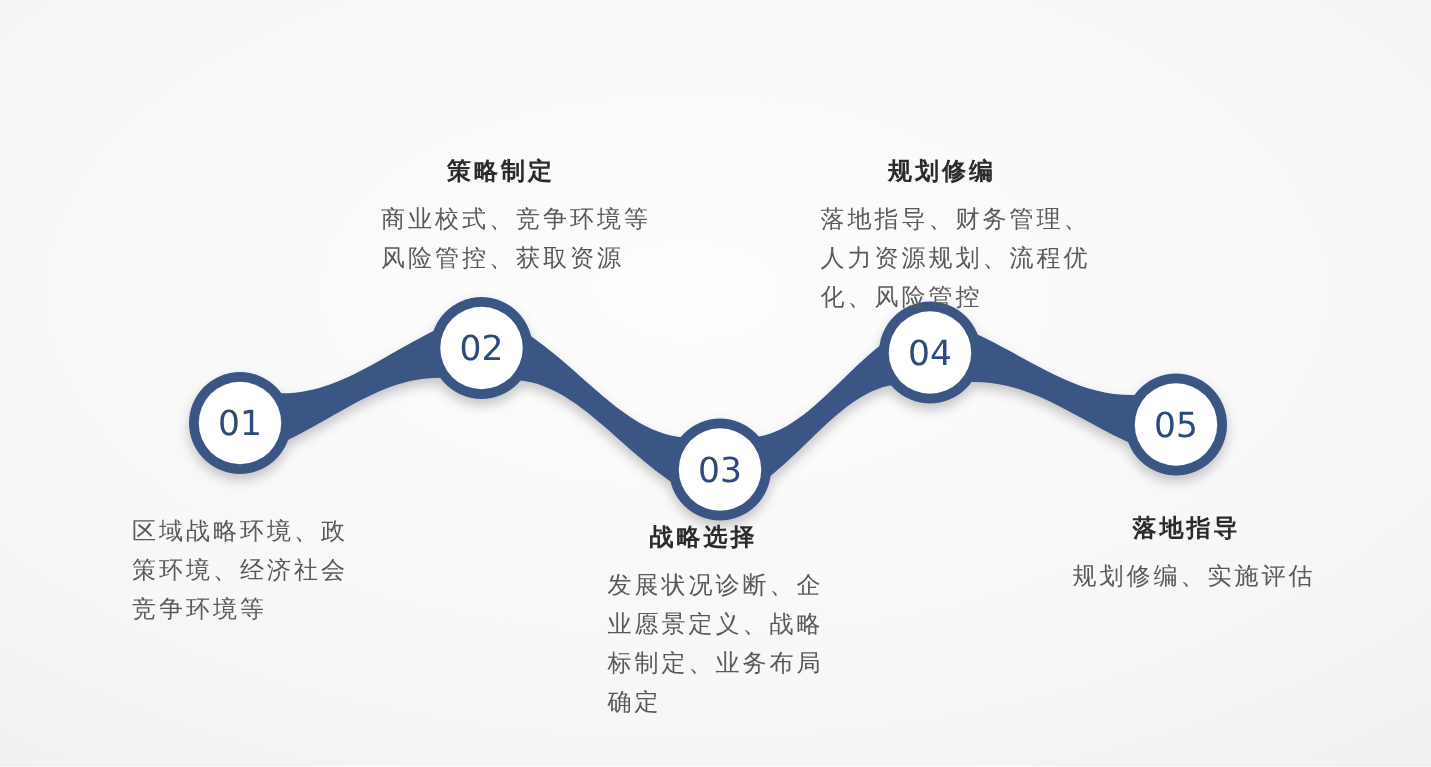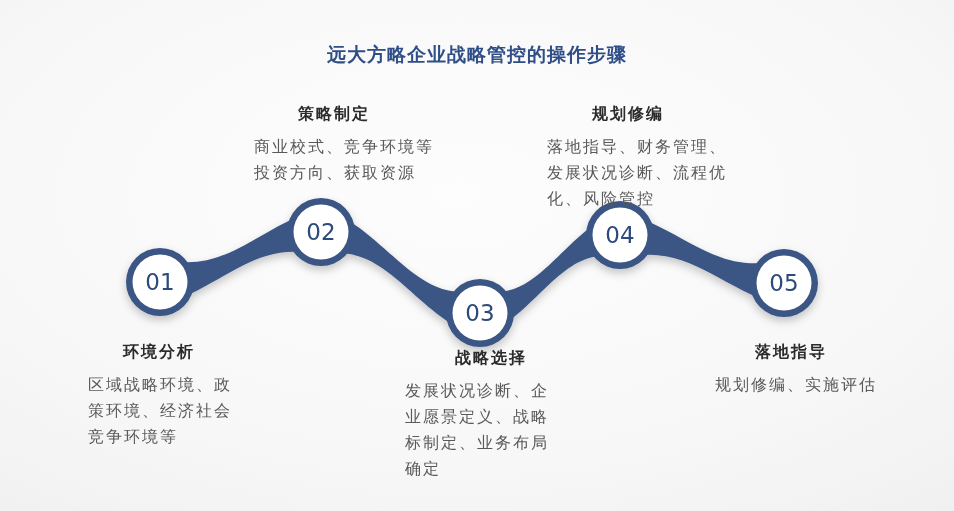--- a/index.html
+++ b/index.html
@@ -49,38 +49,37 @@
     line-height: 26px;
     color: #595959;
     white-space: pre;
   }
   
   #col1 { left: 88px;  top: 342px; }
   #col1 .step-label { margin-left: 35px; }
   #col2 { left: 254px; top: 104px; }
   #col2 .step-label { margin-left: 44px; }
   #col3 { left: 405px; top: 348px; }
-  #col3 .step-label { margin-left: 28px; text-align: center; }
+  #col3 .step-label { margin-left: 28px; }
   #col4 { left: 547px; top: 104px; }
   #col4 .step-label { margin-left: 45px; }
   #col5 { left: 715px; top: 342px; }
   #col5 .step-label { margin-left: 40px; }
 
   .node-number {
     font-family: "DejaVu Sans", "Liberation Sans", sans-serif;
     font-size: 23px;
     fill: #2D4A7A;
   }
 </style>
 </head>
 <body>
 
 <div class="slide">
 
-  <div class="main-title">远大方略企业战略管控的操作步骤</div>
 
   <svg class="ribbon-svg" viewBox="0 0 954 511">
     <defs>
       <filter id="ribbonShadow" x="-20%" y="-20%" width="140%" height="140%">
         <feDropShadow dx="0" dy="4" stdDeviation="4" flood-color="#000000" flood-opacity="0.22"></feDropShadow>
       </filter>
     </defs>
 
     <g filter="url(#ribbonShadow)">
 
@@ -111,44 +110,43 @@
     <circle cx="784" cy="283" r="27.5" fill="#FFFFFF"></circle>
 
     <text class="node-number" x="160" y="290" text-anchor="middle">01</text>
     <text class="node-number" x="321" y="240" text-anchor="middle">02</text>
     <text class="node-number" x="480" y="321" text-anchor="middle">03</text>
     <text class="node-number" x="620" y="243" text-anchor="middle">04</text>
     <text class="node-number" x="784" y="291" text-anchor="middle">05</text>
   </svg>
 
   <div class="step-text" id="col1">
-    <div class="step-label">环境分析</div>
     <div class="step-desc-line">区域战略环境、政</div>
     <div class="step-desc-line">策环境、经济社会</div>
     <div class="step-desc-line">竞争环境等</div>
   </div>
 
   <div class="step-text" id="col2">
     <div class="step-label">策略制定</div>
     <div class="step-desc-line">商业校式、竞争环境等</div>
-    <div class="step-desc-line">投资方向、获取资源</div>
+    <div class="step-desc-line">风险管控、获取资源</div>
   </div>
 
   <div class="step-text" id="col3">
     <div class="step-label">战略选择</div>
     <div class="step-desc-line">发展状况诊断、企</div>
     <div class="step-desc-line">业愿景定义、战略</div>
     <div class="step-desc-line">标制定、业务布局</div>
     <div class="step-desc-line">确定</div>
   </div>
 
   <div class="step-text" id="col4">
     <div class="step-label">规划修编</div>
     <div class="step-desc-line">落地指导、财务管理、</div>
-    <div class="step-desc-line">发展状况诊断、流程优</div>
+    <div class="step-desc-line">人力资源规划、流程优</div>
     <div class="step-desc-line">化、风险管控</div>
   </div>
 
   <div class="step-text" id="col5">
     <div class="step-label">落地指导</div>
     <div class="step-desc-line">规划修编、实施评估</div>
   </div>
 
 </div>
 

